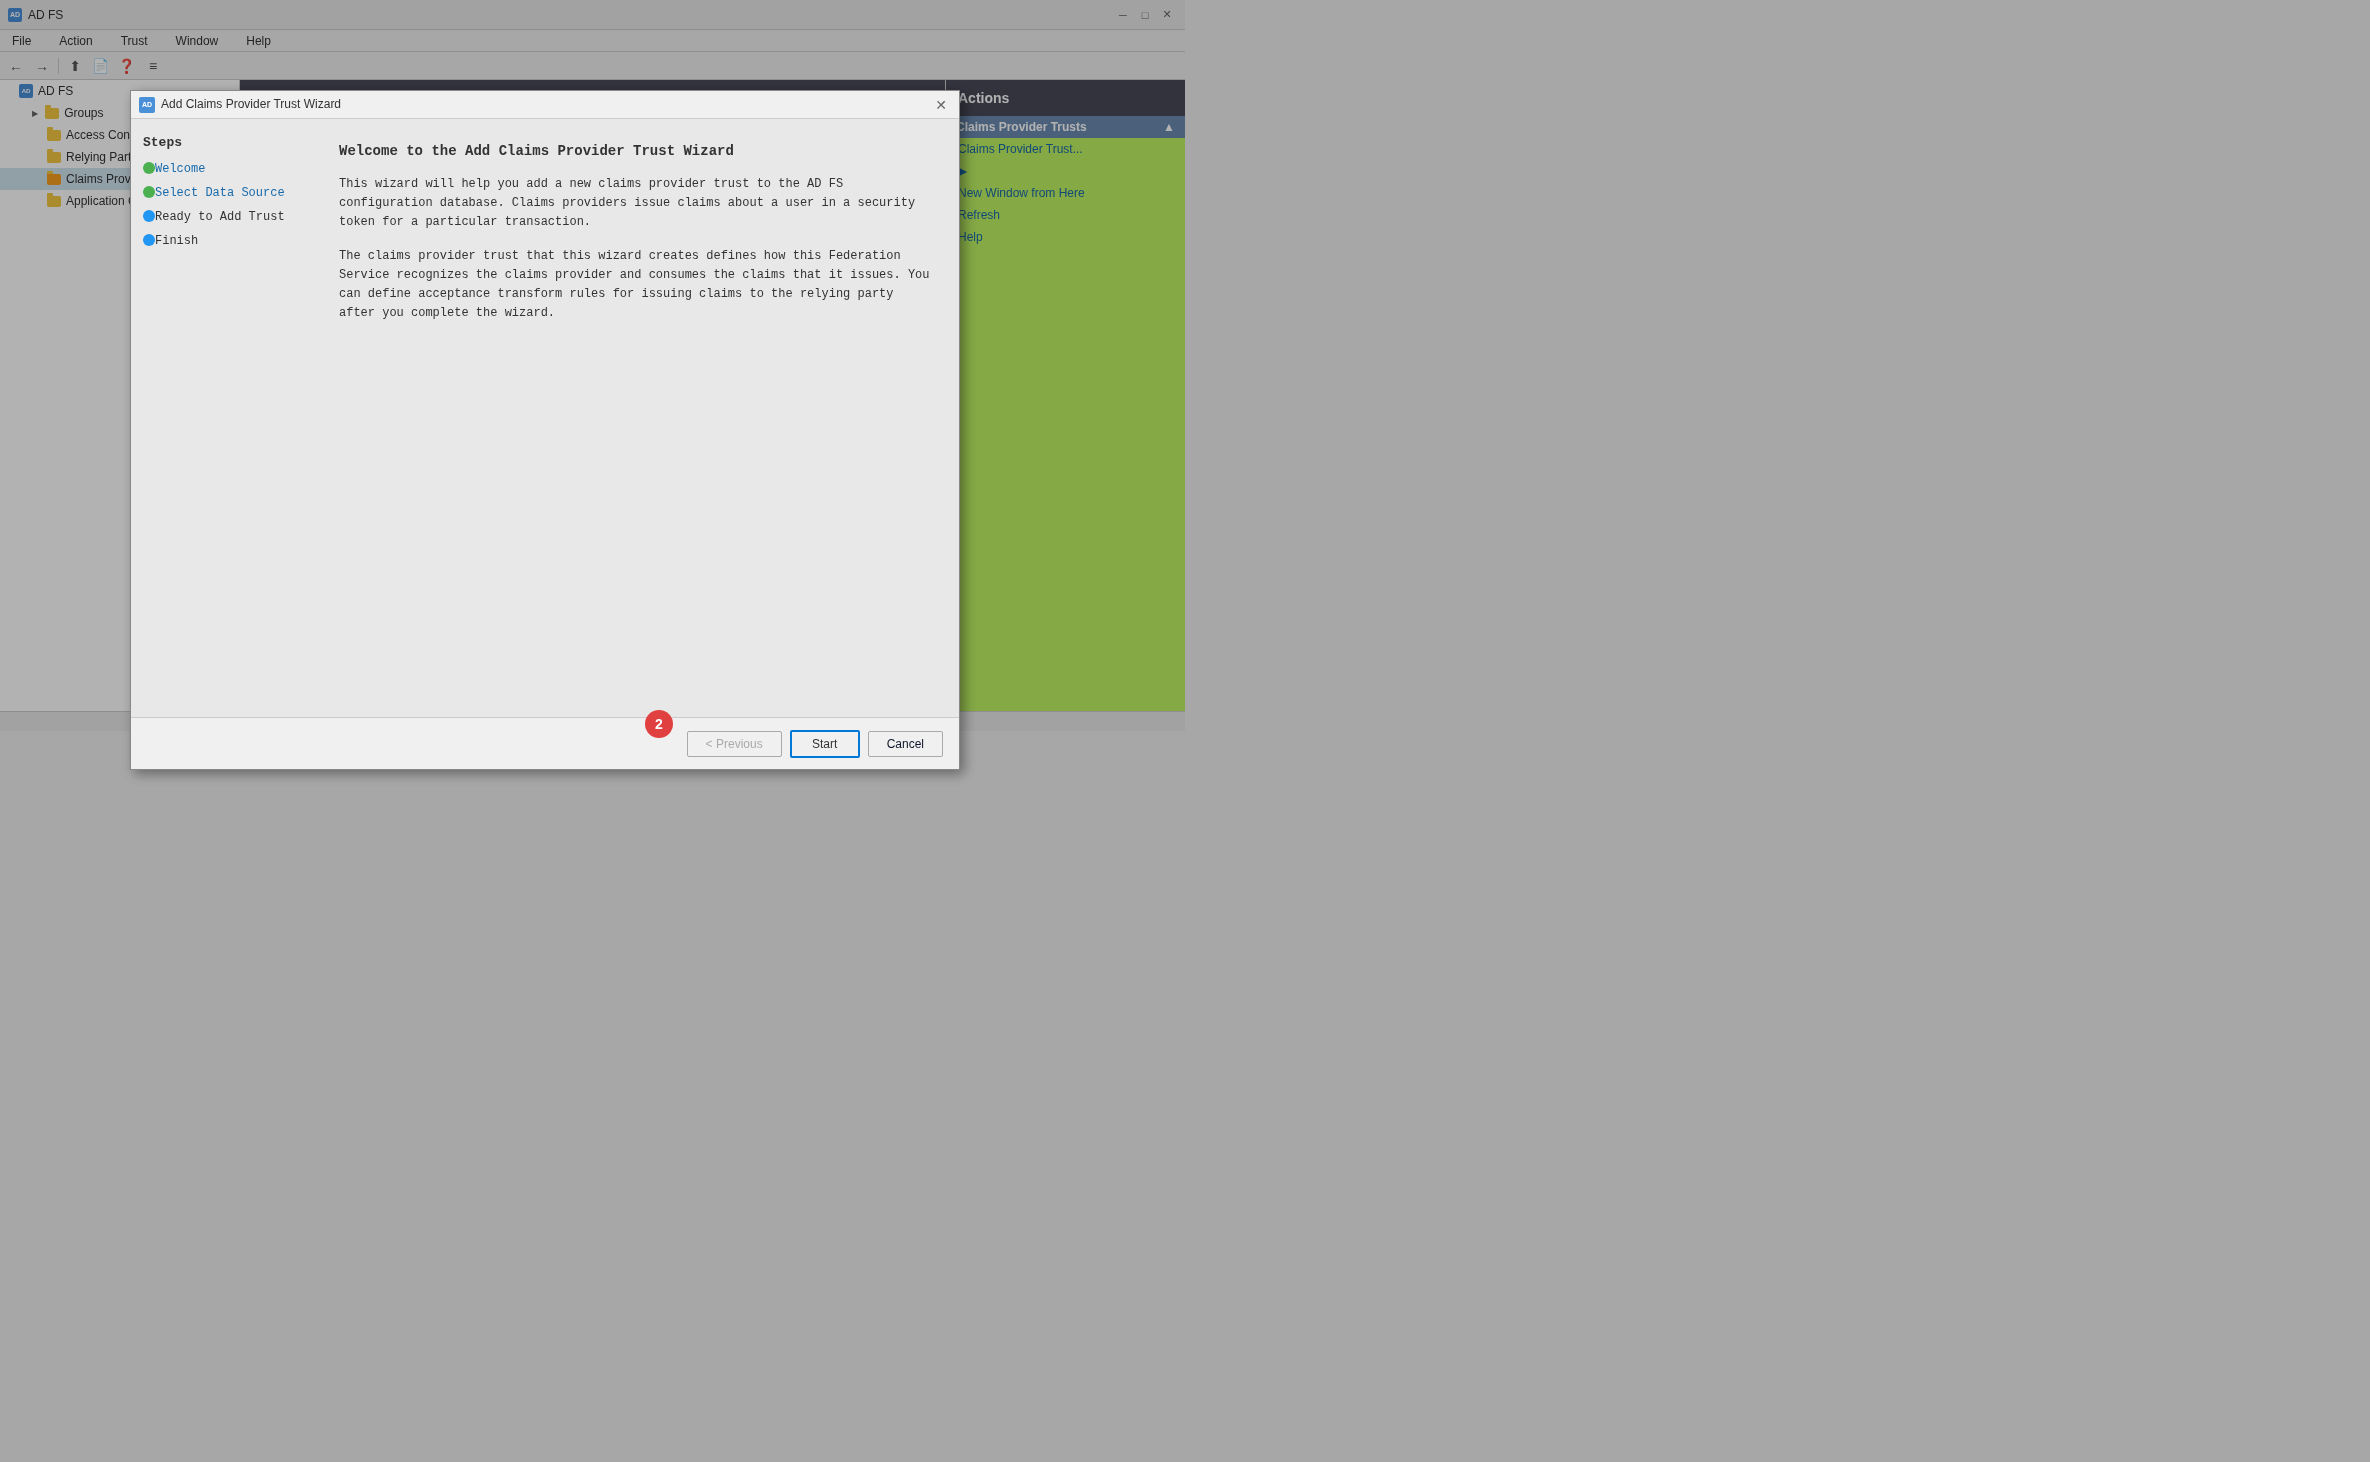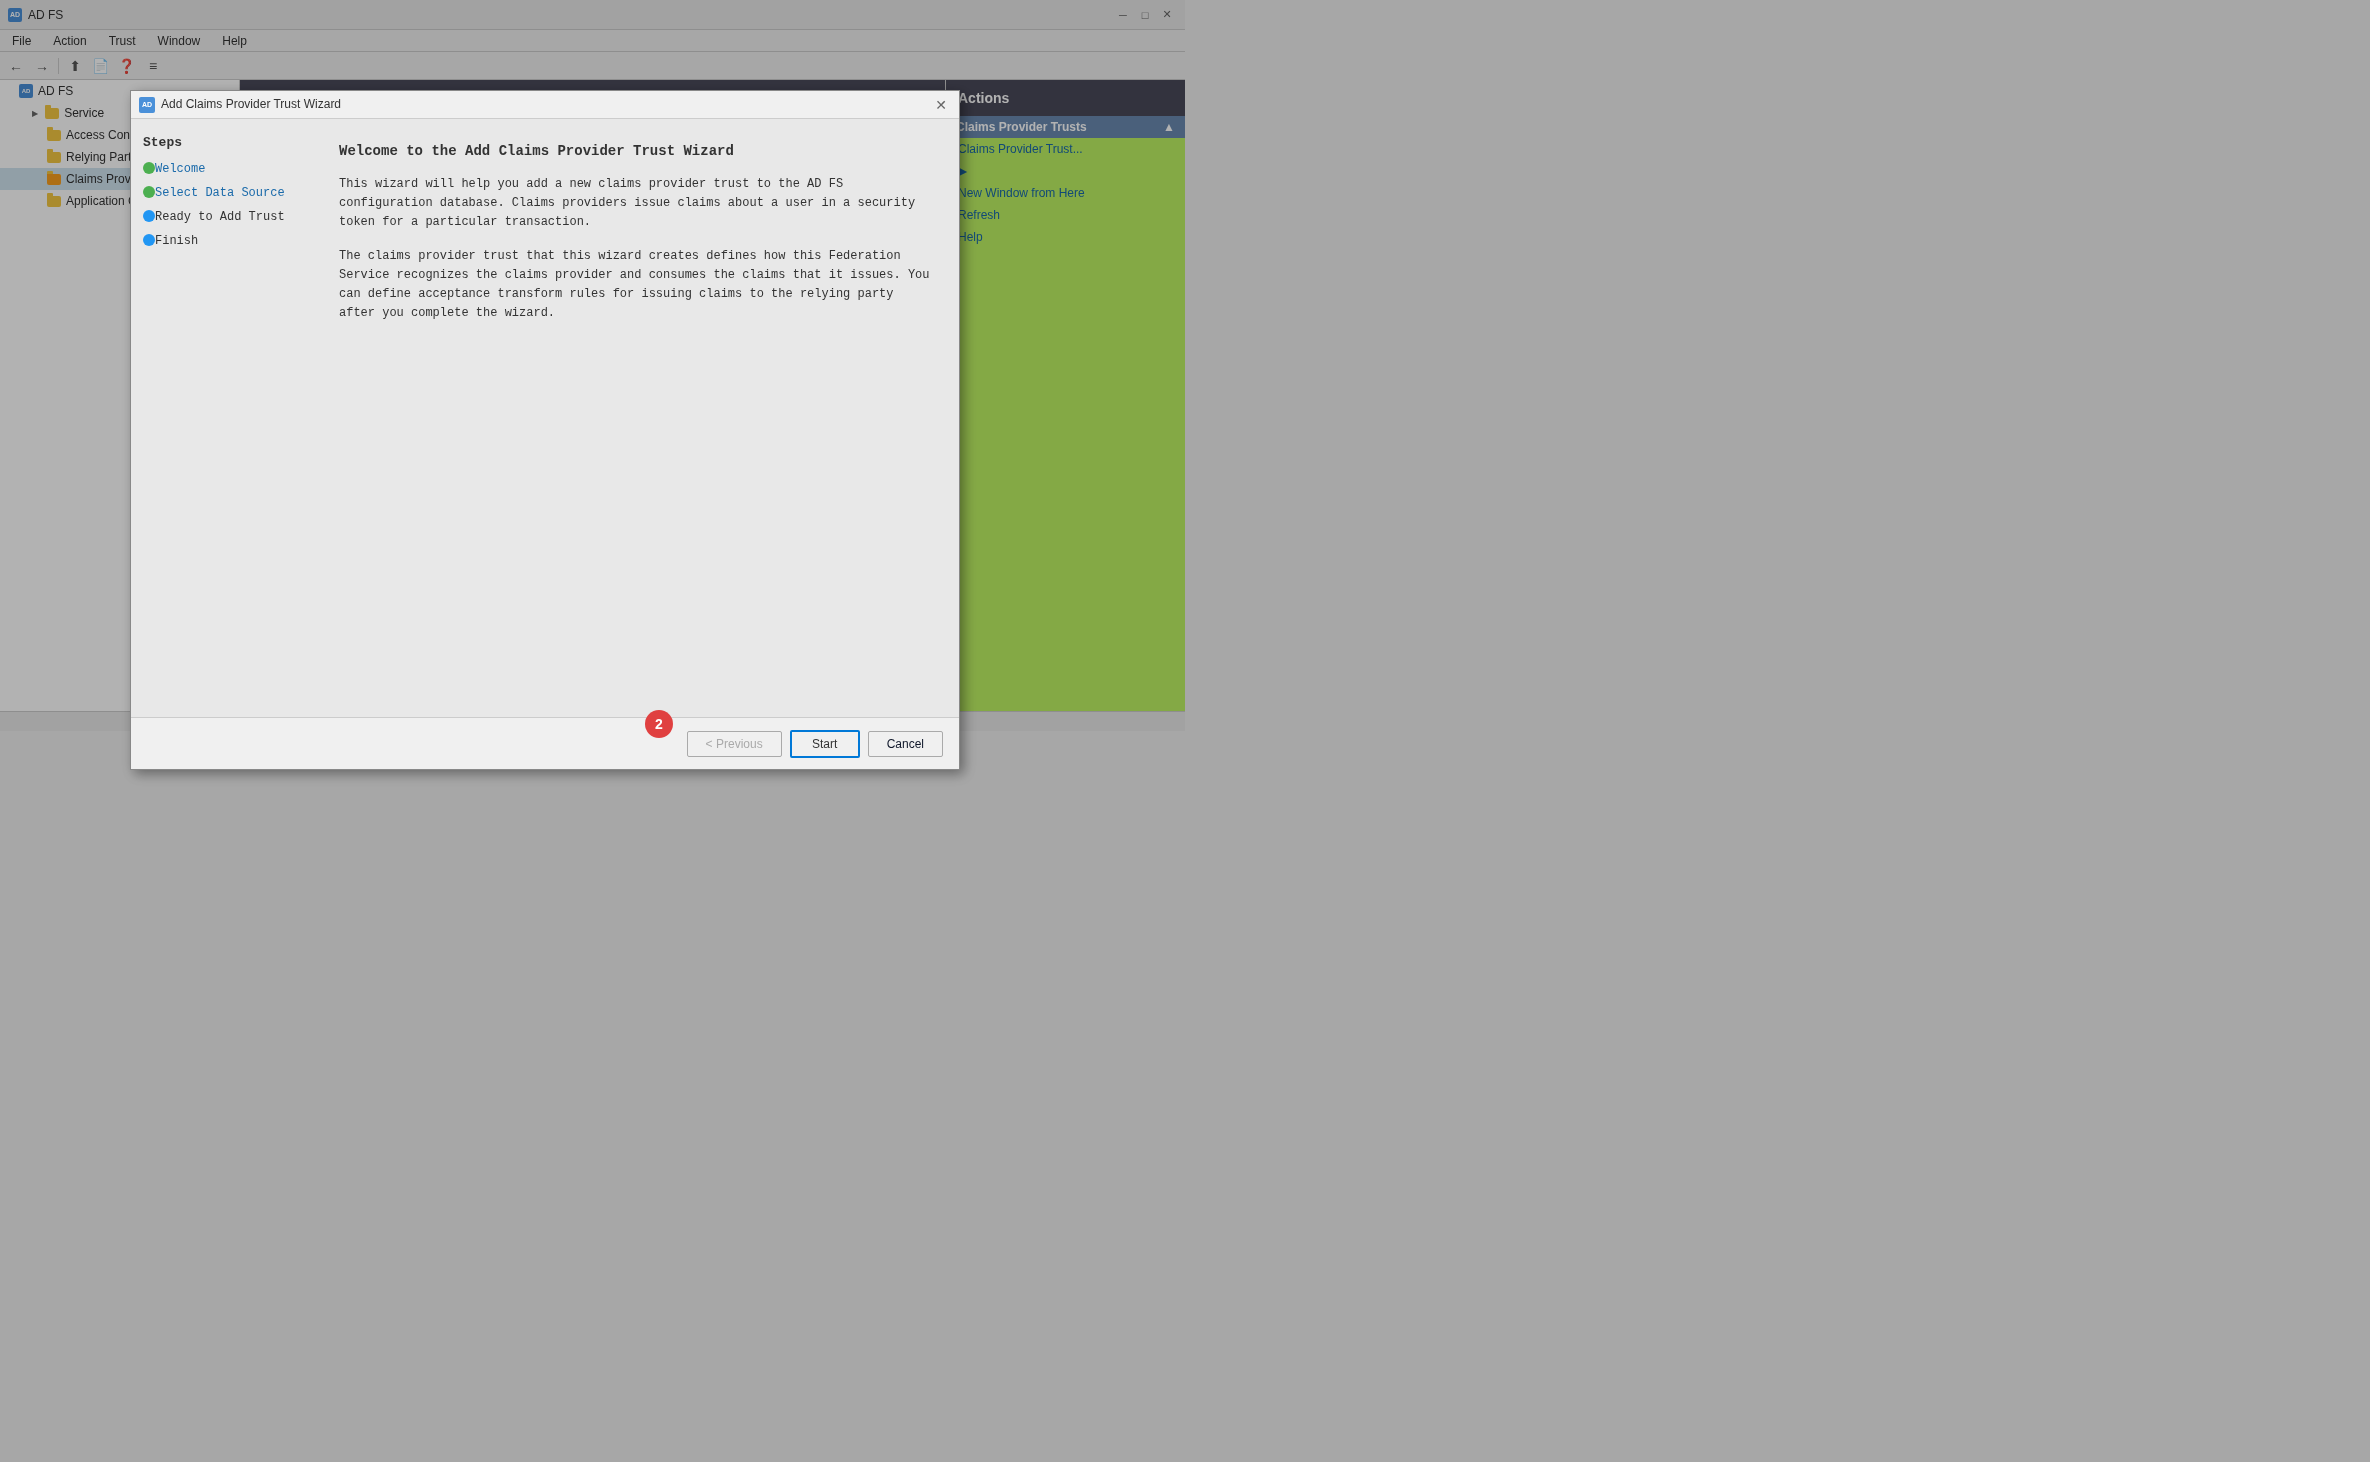--- a/index.html
+++ b/index.html
@@ -50,21 +50,21 @@
     }
 
     
     .menu-bar {
       background: #f0f0f0;
       display: flex;
       align-items: center;
       height: 22px;
       padding: 0 4px;
       border-bottom: 1px solid #ccc;
-      gap: 6px;
+      gap: 12px;
     }
     .menu-item {
       padding: 2px 8px;
       cursor: pointer;
       font-size: 12px;
       color: #333;
     }
 
     
     .toolbar {
@@ -465,21 +465,21 @@
       <div class="sidebar-icon">
         <div class="adfs-icon" style="width:14px;height:14px;font-size:6px;">AD</div>
       </div>
       <span>AD FS</span>
     </div>
     <div class="sidebar-item indent-2">
       <span class="sidebar-expand">▶</span>
       <div class="sidebar-icon">
         <div class="folder-icon"></div>
       </div>
-      <span>Service</span>
+      <span>Groups</span>
     </div>
     <div class="sidebar-item indent-3">
       <div class="sidebar-icon">
         <div class="folder-icon"></div>
       </div>
       <span>Access Control Policies</span>
     </div>
     <div class="sidebar-item indent-3">
       <div class="sidebar-icon">
         <div class="folder-icon"></div>

